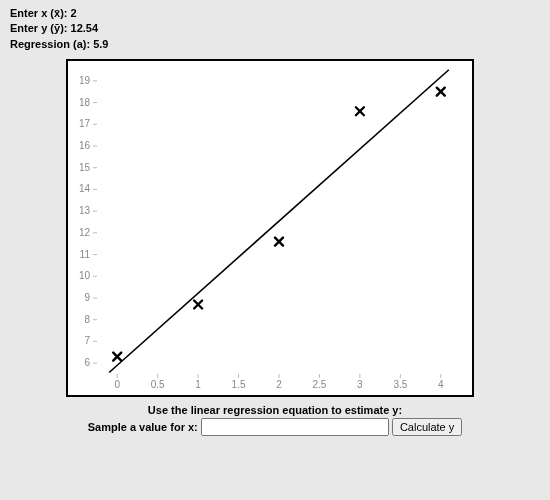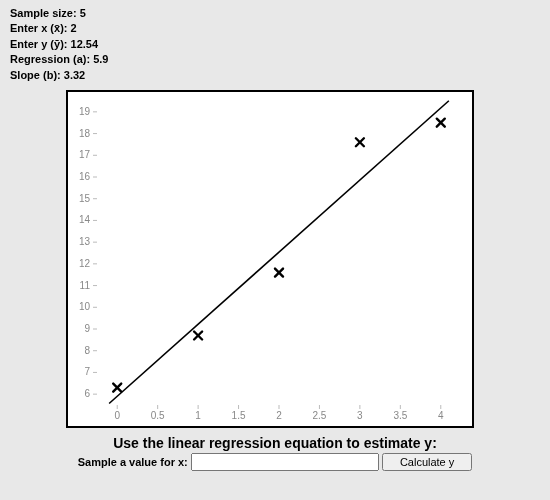--- a/index.html
+++ b/index.html
@@ -21,48 +21,46 @@
   }
   .chart-area {
     margin: 6px 0 0 55px;
   }
   .below {
     margin-top: 6px;
     text-align: center;
     font-weight: bold;
   }
   .below .prompt {
-    font-size: 14px;
+    font-size: 11px;
   }
   .below .row {
     margin-top: 2px;
   }
   .below input[type=text] {
     width: 180px;
     font-size: 11px;
     padding: 1px 2px;
   }
   .below button {
     font-size: 11px;
-    padding: 1px 16px;
+    padding: 1px 6px;
     font-family: inherit;
   }
   svg { display: block; }
   .tick-label { font-family: Arial, sans-serif; font-size: 10px; fill: #888; }
 </style>
 </head>
 <body>
 
 <div class="wrap">
   <div class="stats">
-    <div><span>Sample size:</span> <span>5</span></div>
     <div><span>Enter x (x̄):</span> <span>2</span></div>
     <div><span>Enter y (ȳ):</span> <span>12.54</span></div>
     <div><span>Regression (a):</span> <span>5.9</span></div>
-    <div><span>Slope (b):</span> <span>3.32</span></div>
   </div>
 
   <div class="chart-area">
     <svg id="chart" width="410" height="340">
         <rect x="2" y="2" width="406" height="336" fill="#fff" stroke="#000" stroke-width="2"></rect>
         <line x1="28" y1="305.14285714285717" x2="32" y2="305.14285714285717" stroke="#bbb" stroke-width="1"></line>
         <text x="25" y="308.14285714285717" text-anchor="end" class="tick-label">6</text>
         <line x1="28" y1="283.42857142857144" x2="32" y2="283.42857142857144" stroke="#bbb" stroke-width="1"></line>
         <text x="25" y="286.42857142857144" text-anchor="end" class="tick-label">7</text>
         <line x1="28" y1="261.7142857142857" x2="32" y2="261.7142857142857" stroke="#bbb" stroke-width="1"></line>

